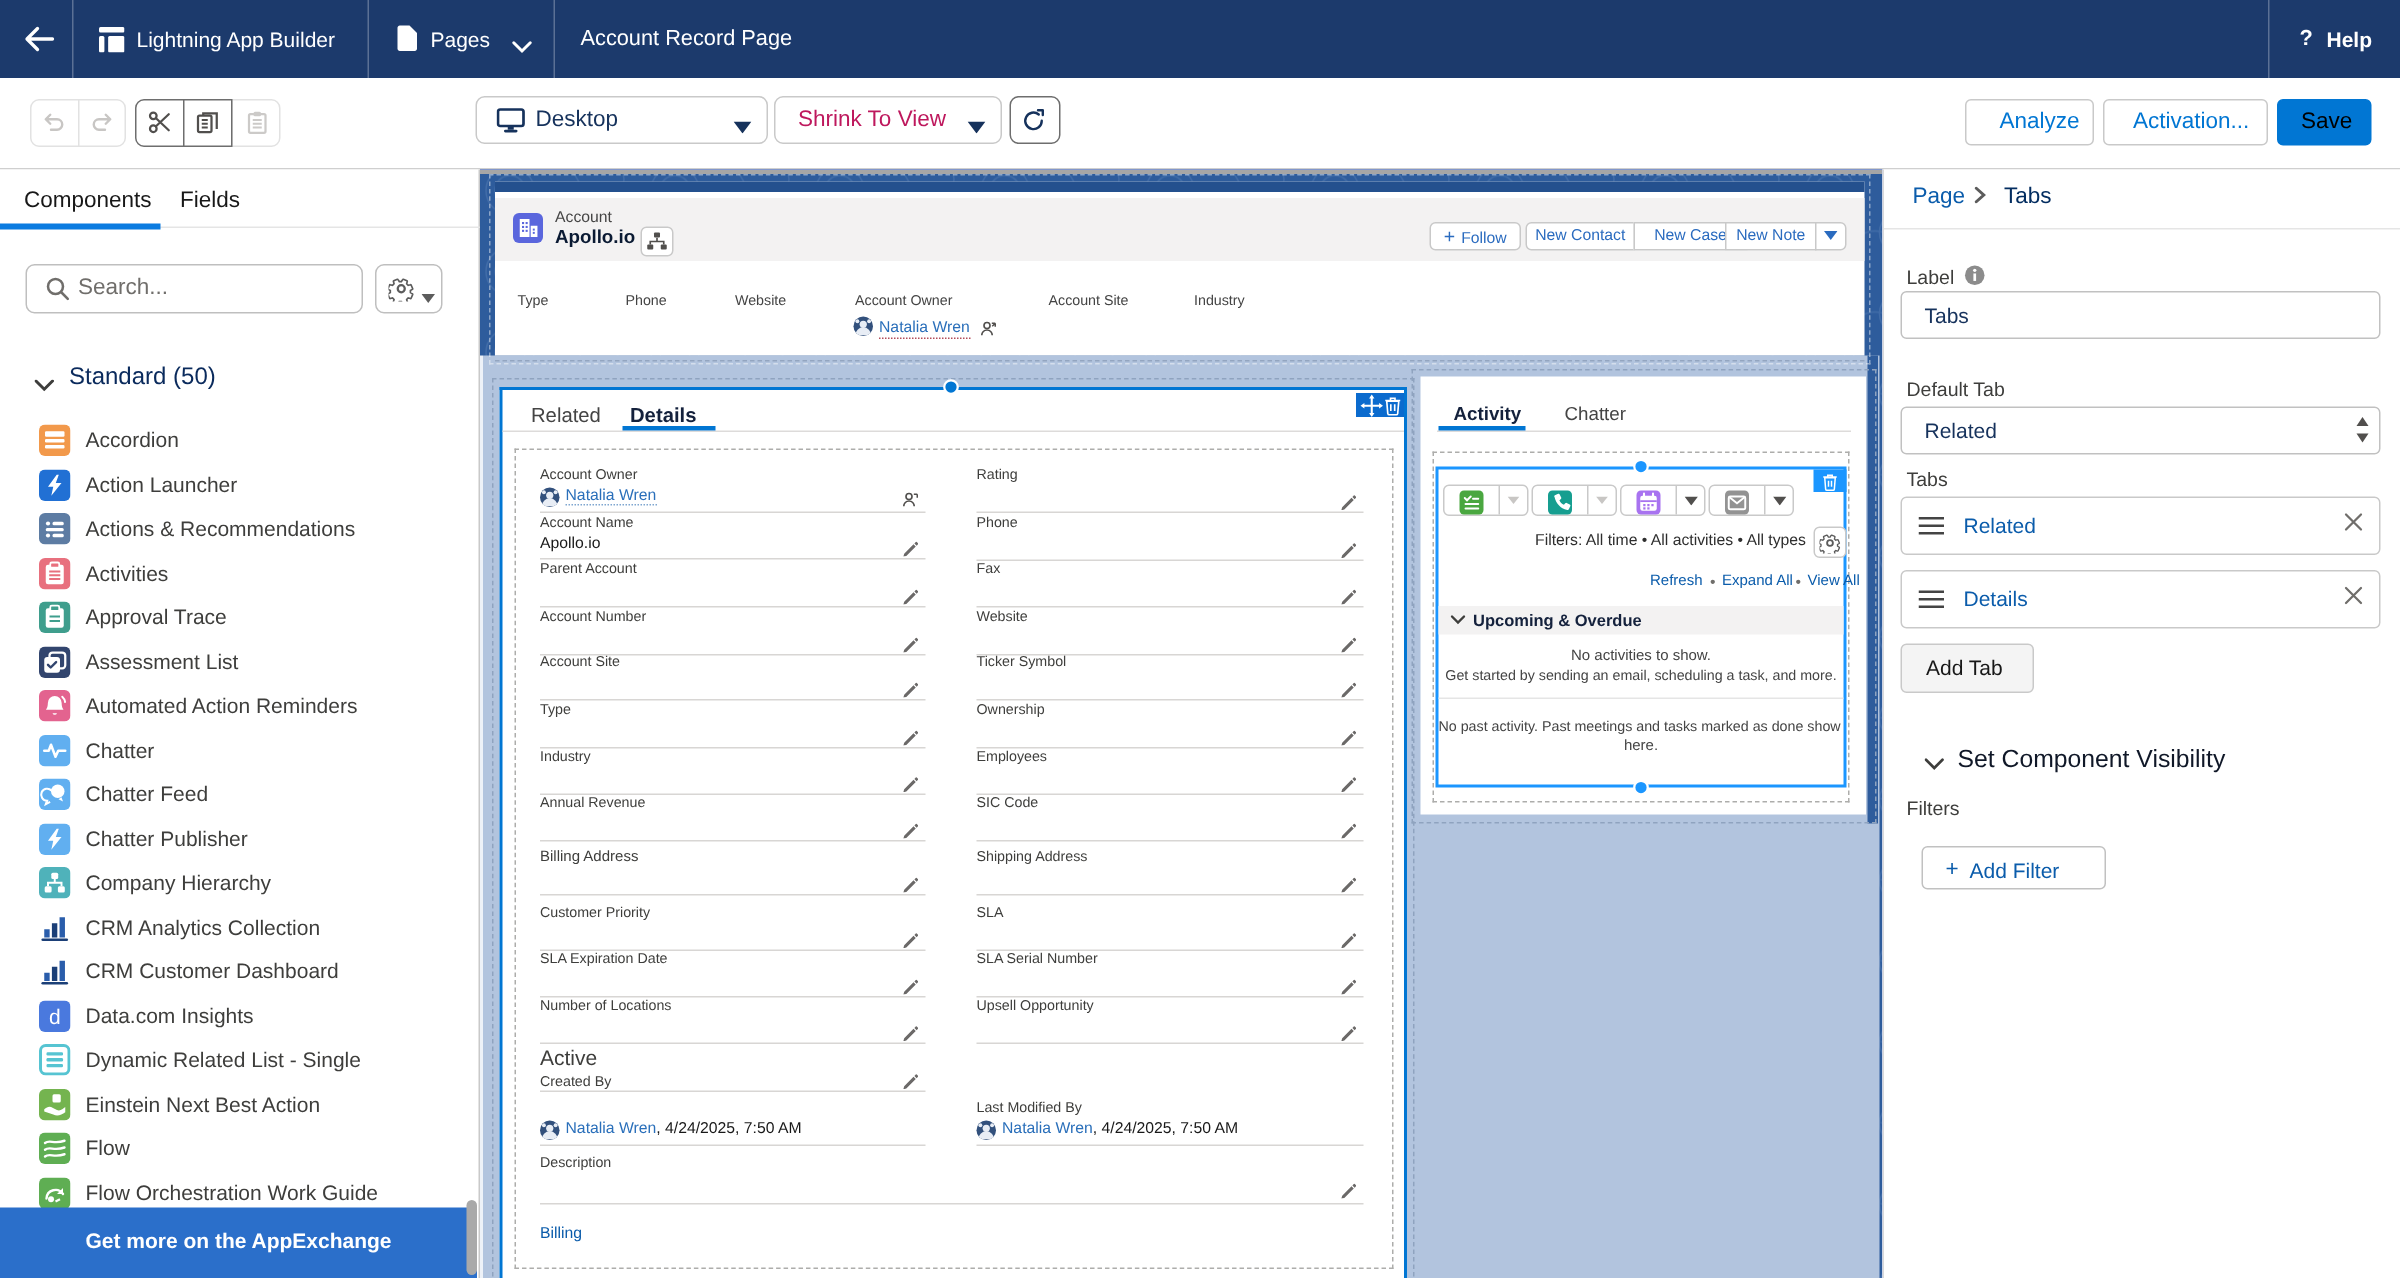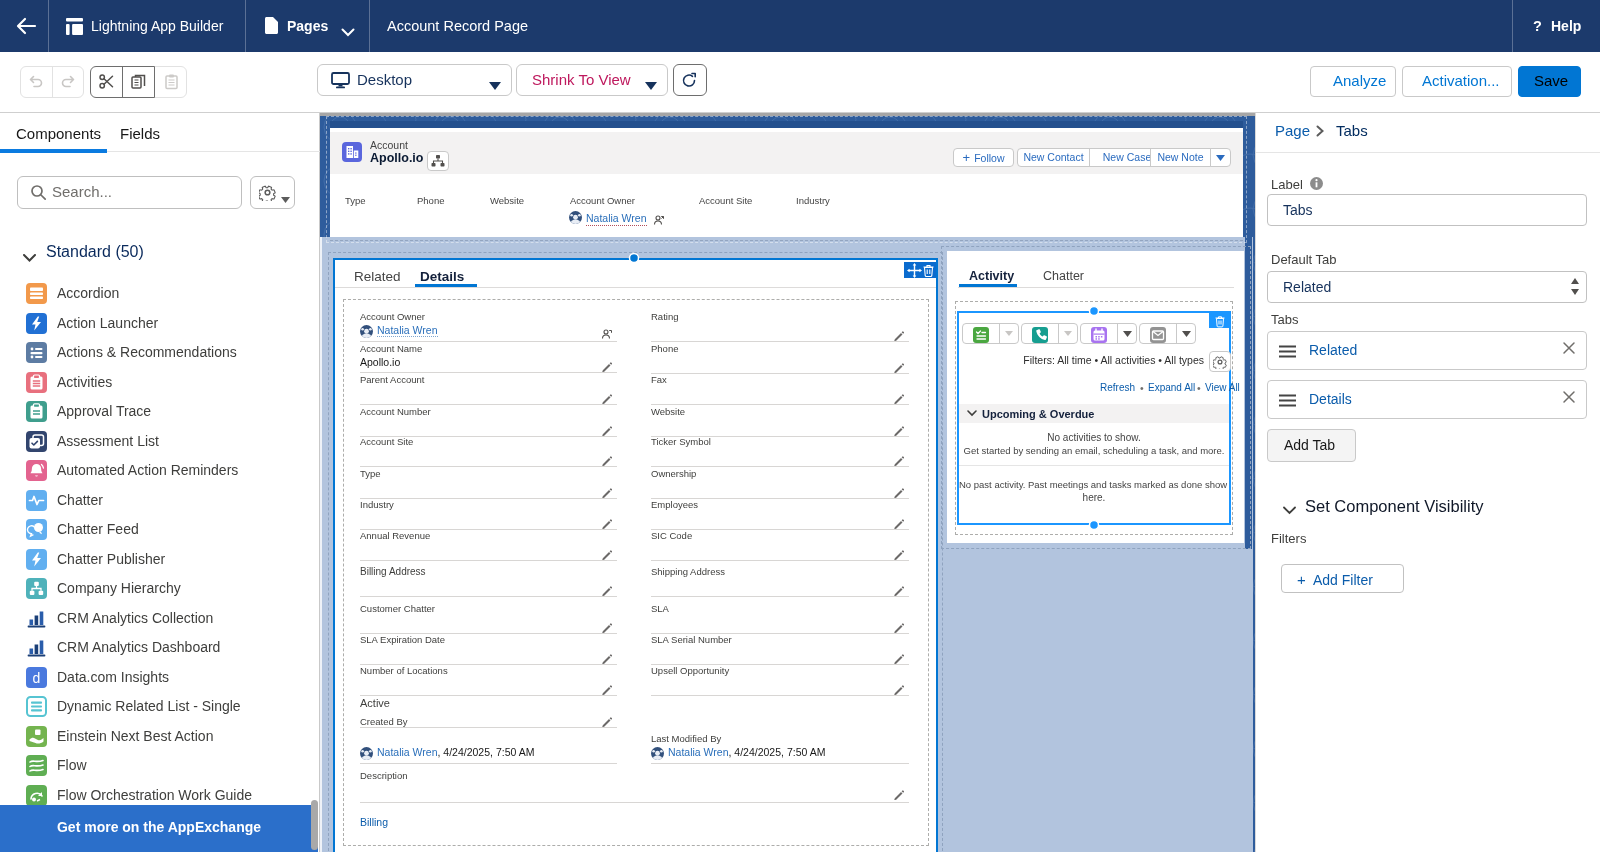--- a/index.html
+++ b/index.html
@@ -46,21 +46,21 @@
         </svg>
   </div>
   <div class="abs" style="left:91px;top:18px;font-size:14px;font-weight:normal">Lightning App Builder</div>
   <div class="sep" style="left:245px"></div>
   <div class="abs" style="left:131px;top:0"></div>
   <div class="abs" style="left:264px;top:16px">
     <svg width="15" height="19" viewBox="0 0 15 19">
           <path d="M1 2.5C1 1.7 1.7 1 2.5 1H9l5 5v10.5c0 .8-.7 1.5-1.5 1.5h-10C1.7 18 1 17.3 1 16.5z" fill="#fff"></path>
         </svg>
   </div>
-  <div class="abs" style="left:287px;top:18px;font-size:14px;font-weight:bold">Pages</div>
+  <div class="abs" style="left:287px;top:18px;font-size:14px;font-weight:normal">Pages</div>
   <div class="abs" style="left:341px;top:23px">
     <svg width="14" height="9" viewBox="0 0 14 9">
           <path d="M1.5 1.5L7 7l5.5-5.5" stroke="#fff" stroke-width="2" fill="none" stroke-linecap="round"></path>
         </svg>
   </div>
   <div class="sep" style="left:369px"></div>
   <div class="abs" style="left:387px;top:18px;font-size:14.5px">Account Record Page</div>
   <div class="sep" style="left:1512px"></div>
   <div class="abs" style="left:1533px;top:18px;font-size:14.5px;font-weight:bold">?</div>
   <div class="abs" style="left:1551px;top:18px;font-size:14px;font-weight:bold">Help</div>
@@ -252,21 +252,21 @@
             </svg></div>
           <div class="tx">CRM Analytics Collection</div>
         </div>
   <div class="citem" style="top:520.0px">
           <div class="ic"><svg width="21" height="21" viewBox="0 0 21 21">
               <path d="M2.5 18.5h16" stroke="#1b3f77" stroke-width="1.8" stroke-linecap="round"></path>
               <rect x="3.5" y="11.5" width="3.6" height="5.5" fill="#2a5dab"></rect>
               <rect x="8.6" y="7.5" width="3.6" height="9.5" fill="#1b3f77"></rect>
               <rect x="13.7" y="3.5" width="3.6" height="13.5" fill="#2a5dab"></rect>
             </svg></div>
-          <div class="tx">CRM Analytics Dashboard</div>
+          <div class="tx">CRM Customer Dashboard</div>
         </div>
   <div class="citem" style="top:549.5px">
           <div class="ic"><svg width="21" height="21" viewBox="0 0 21 21">
               <rect width="21" height="21" rx="4" fill="#4a79de"></rect>
               <text x="10.5" y="15.5" text-anchor="middle" font-family="Liberation Sans" font-size="14" fill="#fff">d</text>
             </svg></div>
           <div class="tx">Data.com Insights</div>
         </div>
   <div class="citem" style="top:579.0px">
           <div class="ic"><svg width="21" height="21" viewBox="0 0 21 21">
@@ -504,21 +504,21 @@
       <div class="abs" style="left:25px;top:306px;font-size:10px;color:#3e3e3c;white-space:nowrap">Billing Address</div>
       <div class="abs" style="left:266px;top:322px"><svg width="11" height="11" viewBox="0 0 11 11">
               <path d="M1.8 9.2l-.6 2 2-.5 6.3-6.3-1.5-1.5zM8.6 2.3l1.5 1.5.9-.9a.5.5 0 0 0 0-.7l-.8-.8a.5.5 0 0 0-.7 0z" fill="#6b6968"></path>
             </svg></div>
       <div class="abs" style="left:25px;top:336px;width:257px;height:1px;background:#d8d6d4"></div>
       <div class="abs" style="left:316px;top:306px;font-size:9.5px;color:#3e3e3c;white-space:nowrap">Shipping Address</div>
       <div class="abs" style="left:558px;top:322px"><svg width="11" height="11" viewBox="0 0 11 11">
               <path d="M1.8 9.2l-.6 2 2-.5 6.3-6.3-1.5-1.5zM8.6 2.3l1.5 1.5.9-.9a.5.5 0 0 0 0-.7l-.8-.8a.5.5 0 0 0-.7 0z" fill="#6b6968"></path>
             </svg></div>
       <div class="abs" style="left:316px;top:336px;width:258px;height:1px;background:#d8d6d4"></div>
-      <div class="abs" style="left:25px;top:343px;font-size:9.5px;color:#3e3e3c;white-space:nowrap">Customer Chatter</div>
+      <div class="abs" style="left:25px;top:343px;font-size:9.5px;color:#3e3e3c;white-space:nowrap">Customer Priority</div>
       <div class="abs" style="left:266px;top:359px"><svg width="11" height="11" viewBox="0 0 11 11">
               <path d="M1.8 9.2l-.6 2 2-.5 6.3-6.3-1.5-1.5zM8.6 2.3l1.5 1.5.9-.9a.5.5 0 0 0 0-.7l-.8-.8a.5.5 0 0 0-.7 0z" fill="#6b6968"></path>
             </svg></div>
       <div class="abs" style="left:25px;top:373px;width:257px;height:1px;background:#d8d6d4"></div>
       <div class="abs" style="left:316px;top:343px;font-size:9.5px;color:#3e3e3c;white-space:nowrap">SLA</div>
       <div class="abs" style="left:558px;top:359px"><svg width="11" height="11" viewBox="0 0 11 11">
               <path d="M1.8 9.2l-.6 2 2-.5 6.3-6.3-1.5-1.5zM8.6 2.3l1.5 1.5.9-.9a.5.5 0 0 0 0-.7l-.8-.8a.5.5 0 0 0-.7 0z" fill="#6b6968"></path>
             </svg></div>
       <div class="abs" style="left:316px;top:373px;width:258px;height:1px;background:#d8d6d4"></div>
       <div class="abs" style="left:25px;top:374px;font-size:9.5px;color:#3e3e3c;white-space:nowrap">SLA Expiration Date</div>
@@ -534,21 +534,21 @@
       <div class="abs" style="left:25px;top:405px;font-size:9.5px;color:#3e3e3c;white-space:nowrap">Number of Locations</div>
       <div class="abs" style="left:266px;top:421px"><svg width="11" height="11" viewBox="0 0 11 11">
               <path d="M1.8 9.2l-.6 2 2-.5 6.3-6.3-1.5-1.5zM8.6 2.3l1.5 1.5.9-.9a.5.5 0 0 0 0-.7l-.8-.8a.5.5 0 0 0-.7 0z" fill="#6b6968"></path>
             </svg></div>
       <div class="abs" style="left:25px;top:435px;width:257px;height:1px;background:#d8d6d4"></div>
       <div class="abs" style="left:316px;top:405px;font-size:9.5px;color:#3e3e3c;white-space:nowrap">Upsell Opportunity</div>
       <div class="abs" style="left:558px;top:421px"><svg width="11" height="11" viewBox="0 0 11 11">
               <path d="M1.8 9.2l-.6 2 2-.5 6.3-6.3-1.5-1.5zM8.6 2.3l1.5 1.5.9-.9a.5.5 0 0 0 0-.7l-.8-.8a.5.5 0 0 0-.7 0z" fill="#6b6968"></path>
             </svg></div>
       <div class="abs" style="left:316px;top:435px;width:258px;height:1px;background:#d8d6d4"></div>
-      <div class="abs" style="left:25px;top:437px;font-size:11px;color:#3e3e3c;white-space:nowrap">Active</div>
+      <div class="abs" style="left:25px;top:437px;font-size:14px;color:#3e3e3c;white-space:nowrap">Active</div>
       <div class="abs" style="left:266px;top:453px"><svg width="11" height="11" viewBox="0 0 11 11">
               <path d="M1.8 9.2l-.6 2 2-.5 6.3-6.3-1.5-1.5zM8.6 2.3l1.5 1.5.9-.9a.5.5 0 0 0 0-.7l-.8-.8a.5.5 0 0 0-.7 0z" fill="#6b6968"></path>
             </svg></div>
       <div class="abs" style="left:25px;top:467px;width:257px;height:1px;background:#d8d6d4"></div>
       <div class="abs" style="left:25px;top:456px;font-size:9.5px;color:#3e3e3c">Created By</div>
       <div class="abs" style="left:25px;top:487px;width:13px;height:13px;border-radius:50%;background:#32507c;overflow:hidden"><svg width="13" height="13" viewBox="0 0 13 13">
               <circle cx="6.5" cy="5.2" r="2.4" fill="#e8edf5"></circle>
               <path d="M1.2 12.5a5.3 5.3 0 0 1 10.6 0z" fill="#e8edf5"></path>
               <circle cx="2.6" cy="3.2" r="1.3" fill="#e8edf5"></circle>
               <circle cx="10.4" cy="3.2" r="1.3" fill="#e8edf5"></circle>

